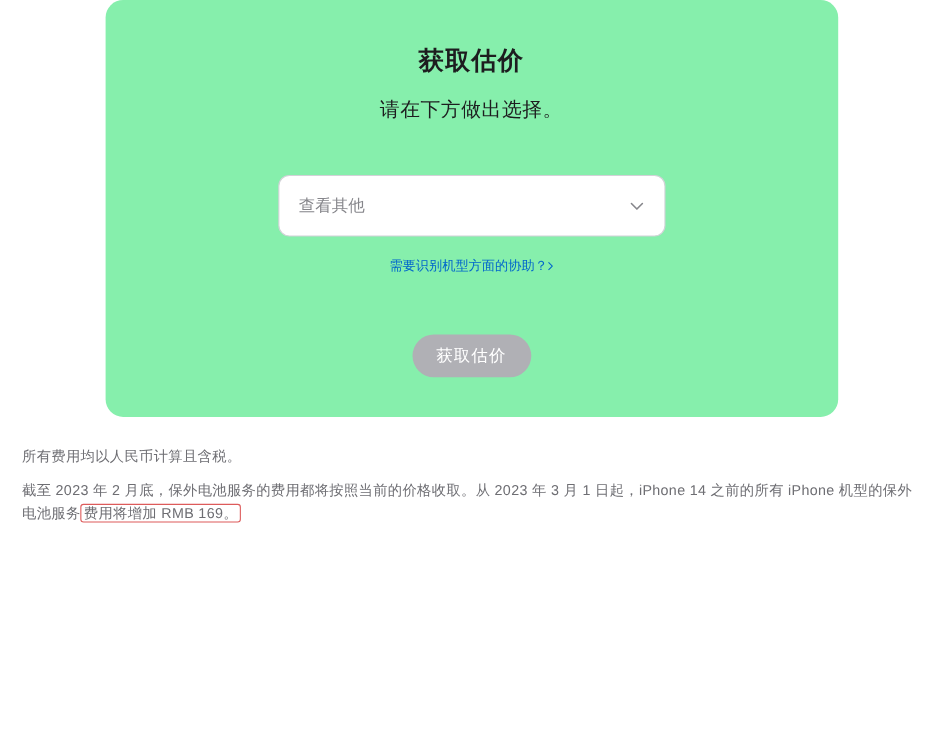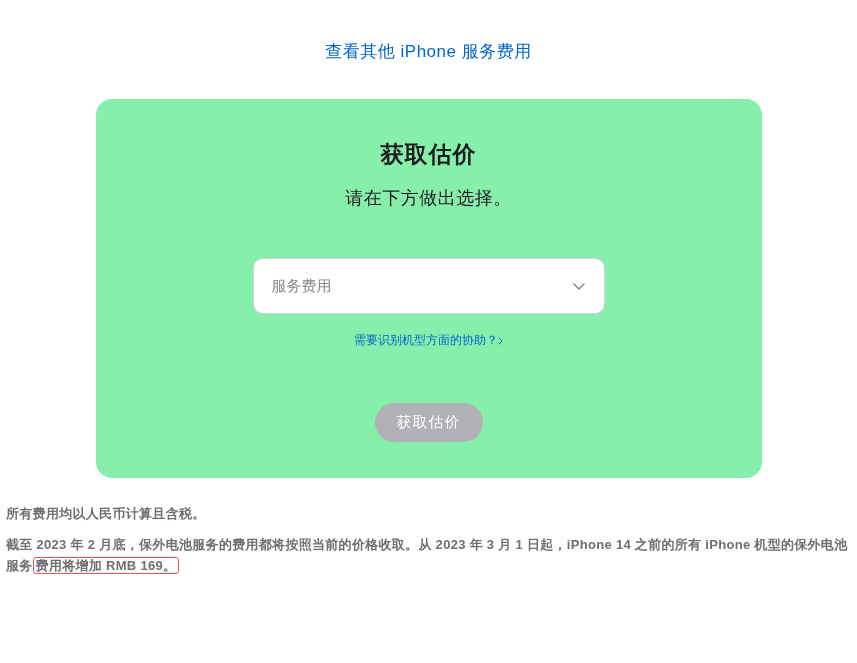--- a/index.html
+++ b/index.html
@@ -112,51 +112,49 @@
       color: #ffffff;
       border: none;
       border-radius: 20px;
       padding: 10px 22px;
       font-size: 15px;
       font-weight: 400;
       cursor: pointer;
       letter-spacing: 1px;
     }
     .footer-text {
-      padding: 26px 6px 0;
+      padding: 26px 20px 0;
       font-size: 13px;
       line-height: 1.6;
       color: #6e6e73;
-      font-weight: bold;
     }
     .footer-text p {
       margin-bottom: 10px;
       letter-spacing: 0.3px;
     }
     .highlight-box {
       border: 1.5px solid #dd5b5b;
       border-radius: 3px;
       padding: 0 2px;
       display: inline;
       text-align: center;
     }
   </style>
 </head>
 <body>
 
 <div class="container">
-  <a class="top-link">查看其他 iPhone 服务费用</a>
 
   <div class="card">
     <div class="card-title">获取估价</div>
     <div class="card-subtitle">请在下方做出选择。</div>
 
     <div class="select-wrapper">
       <div class="select-box">
-        <span>服务费用</span>
+        <span>查看其他</span>
         <span class="chevron-down">
           <svg viewBox="0 0 12 7" fill="none">
             <path d="M1 1L6 6L11 1" stroke="#86868b" stroke-width="1.5" stroke-linecap="round" stroke-linejoin="round"></path>
           </svg>
         </span>
       </div>
     </div>
 
 
     <div class="help-link-row">

